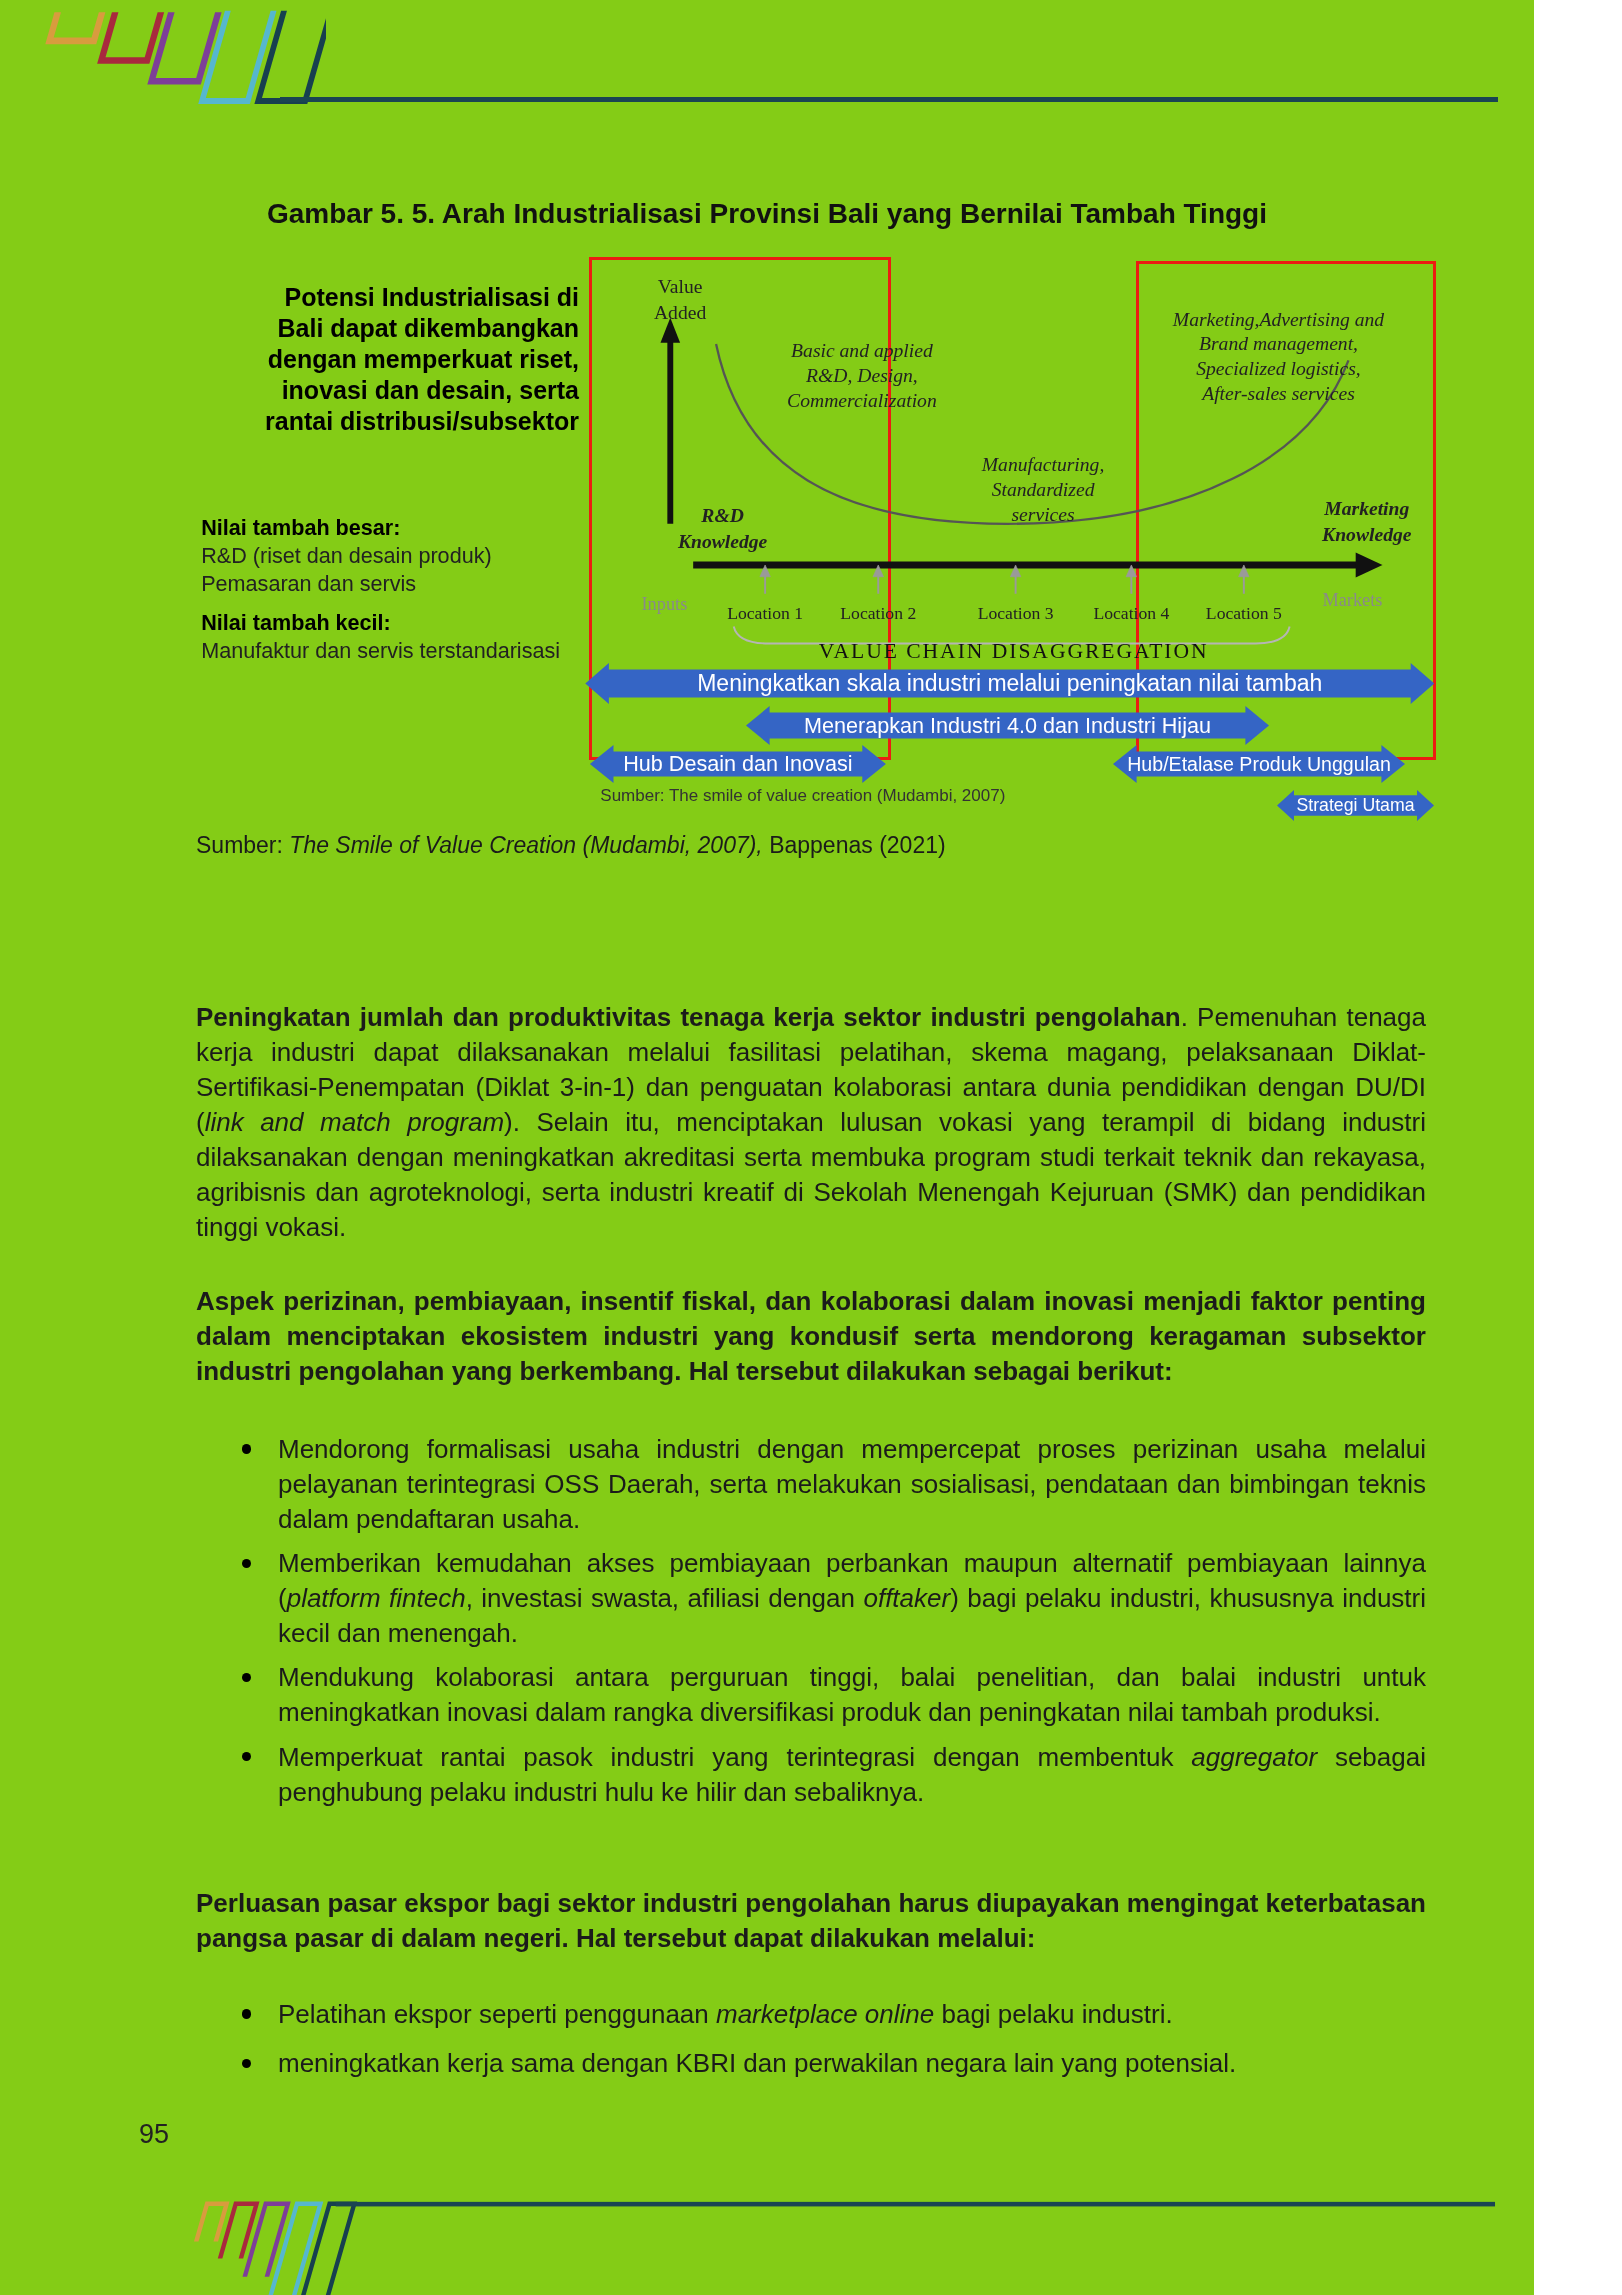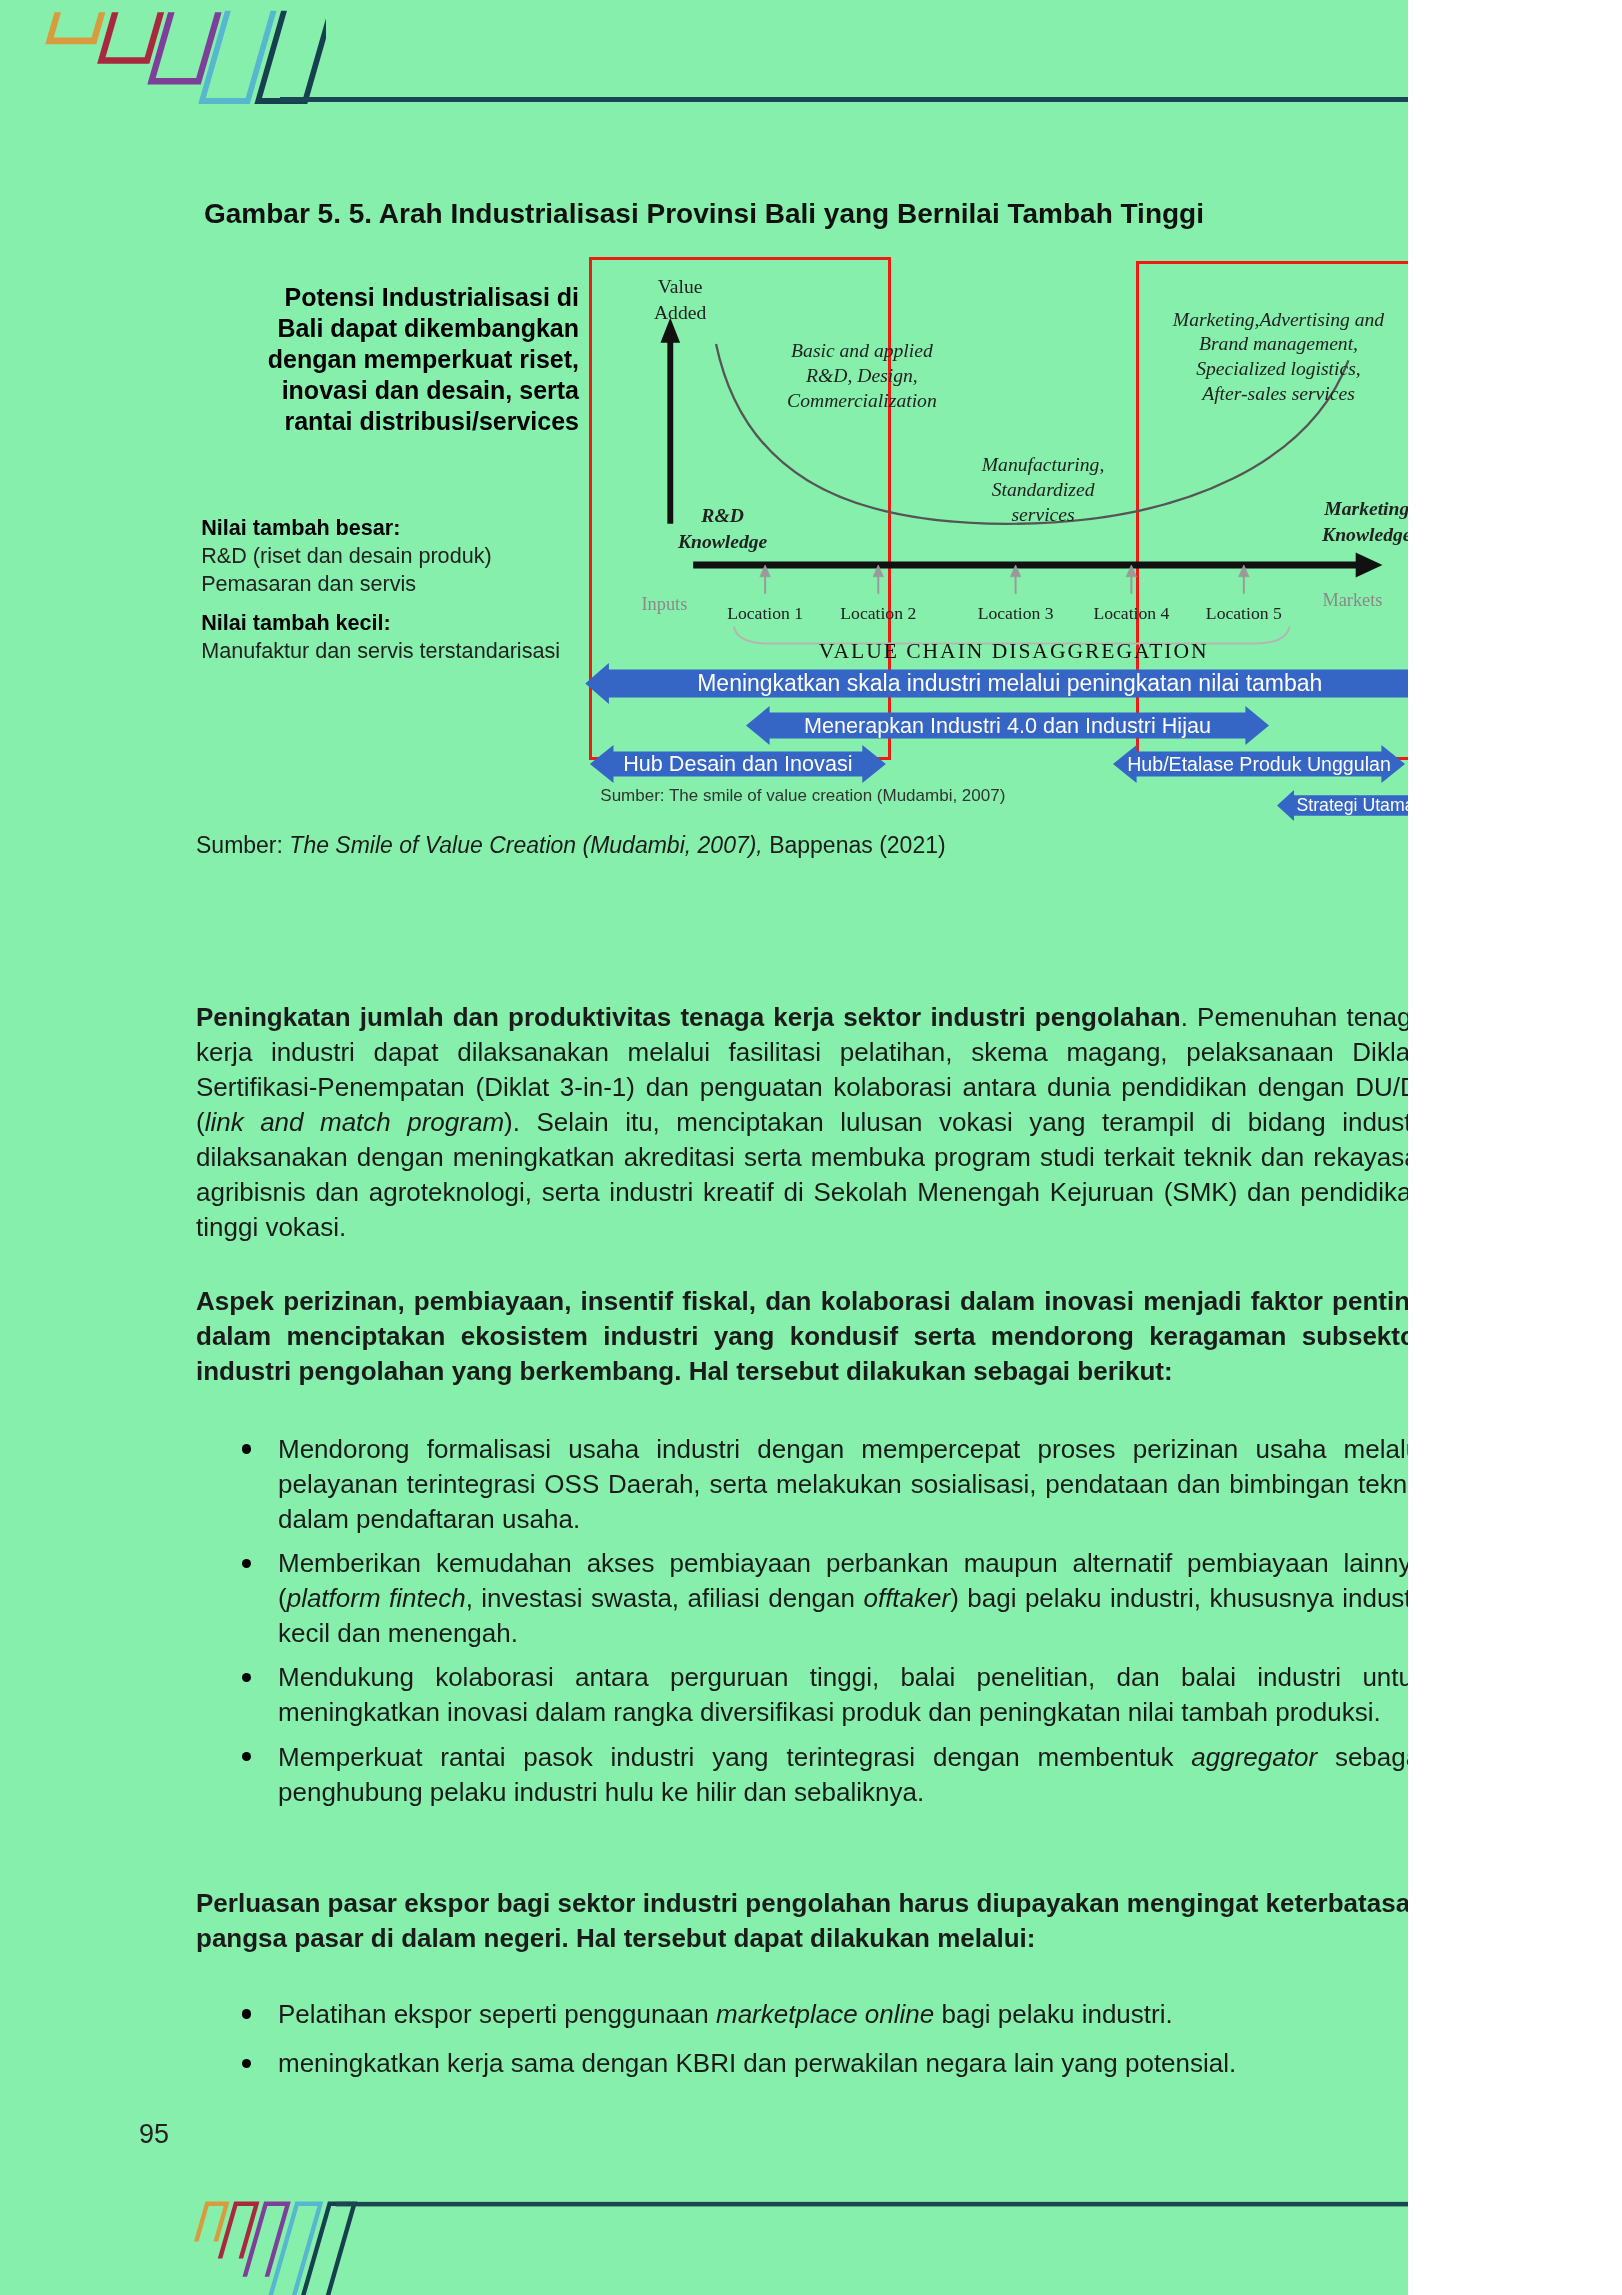--- a/index.html
+++ b/index.html
@@ -1,16 +1,16 @@
 <!DOCTYPE html>
 <html style="font-size:10.5px"><head>
 <meta charset="utf-8">
 <style>
   html,body{margin:0;padding:0;background:#ffffff;}
-  .page{position:relative;width:1408px;height:2295px;background:#86efac;overflow:hidden;
+  .page{position:relative;width:1534px;height:2295px;background:#84cc16;overflow:hidden;
         font-family:"Liberation Sans",sans-serif;color:#1b1b1b;}
   
   .logo-top{position:absolute;left:18.3px;top:2.6px;}
   .rule-top{position:absolute;left:280px;top:97px;width:1218px;height:4.6px;background:#1a4552;}
   .logo-bottom{position:absolute;left:162px;top:2196px;}
   .page-num{position:absolute;left:139px;top:2119px;font-size:27px;color:#222;}
   
   .title{position:absolute;left:0;top:198px;width:100%;margin:0;text-align:center;
          font-size:28px;font-weight:bold;color:#111;}
   
@@ -79,21 +79,21 @@
 
   <h1 class="title">Gambar 5. 5. Arah Industrialisasi Provinsi Bali yang Bernilai Tambah Tinggi</h1>
 
   <div class="figure">
     <div class="side">
       <div class="side-head">
         <div>Potensi Industrialisasi di</div>
         <div>Bali dapat dikembangkan</div>
         <div>dengan memperkuat riset,</div>
         <div>inovasi dan desain, serta</div>
-        <div>rantai distribusi/services</div>
+        <div>rantai distribusi/subsektor</div>
       </div>
       <div class="side-note n1">
         <div class="lbl">Nilai tambah besar:</div>
         <div>R&amp;D (riset dan desain produk)</div>
         <div>Pemasaran dan servis</div>
       </div>
       <div class="side-note n2">
         <div class="lbl">Nilai tambah kecil:</div>
         <div>Manufaktur dan servis terstandarisasi</div>
       </div>

